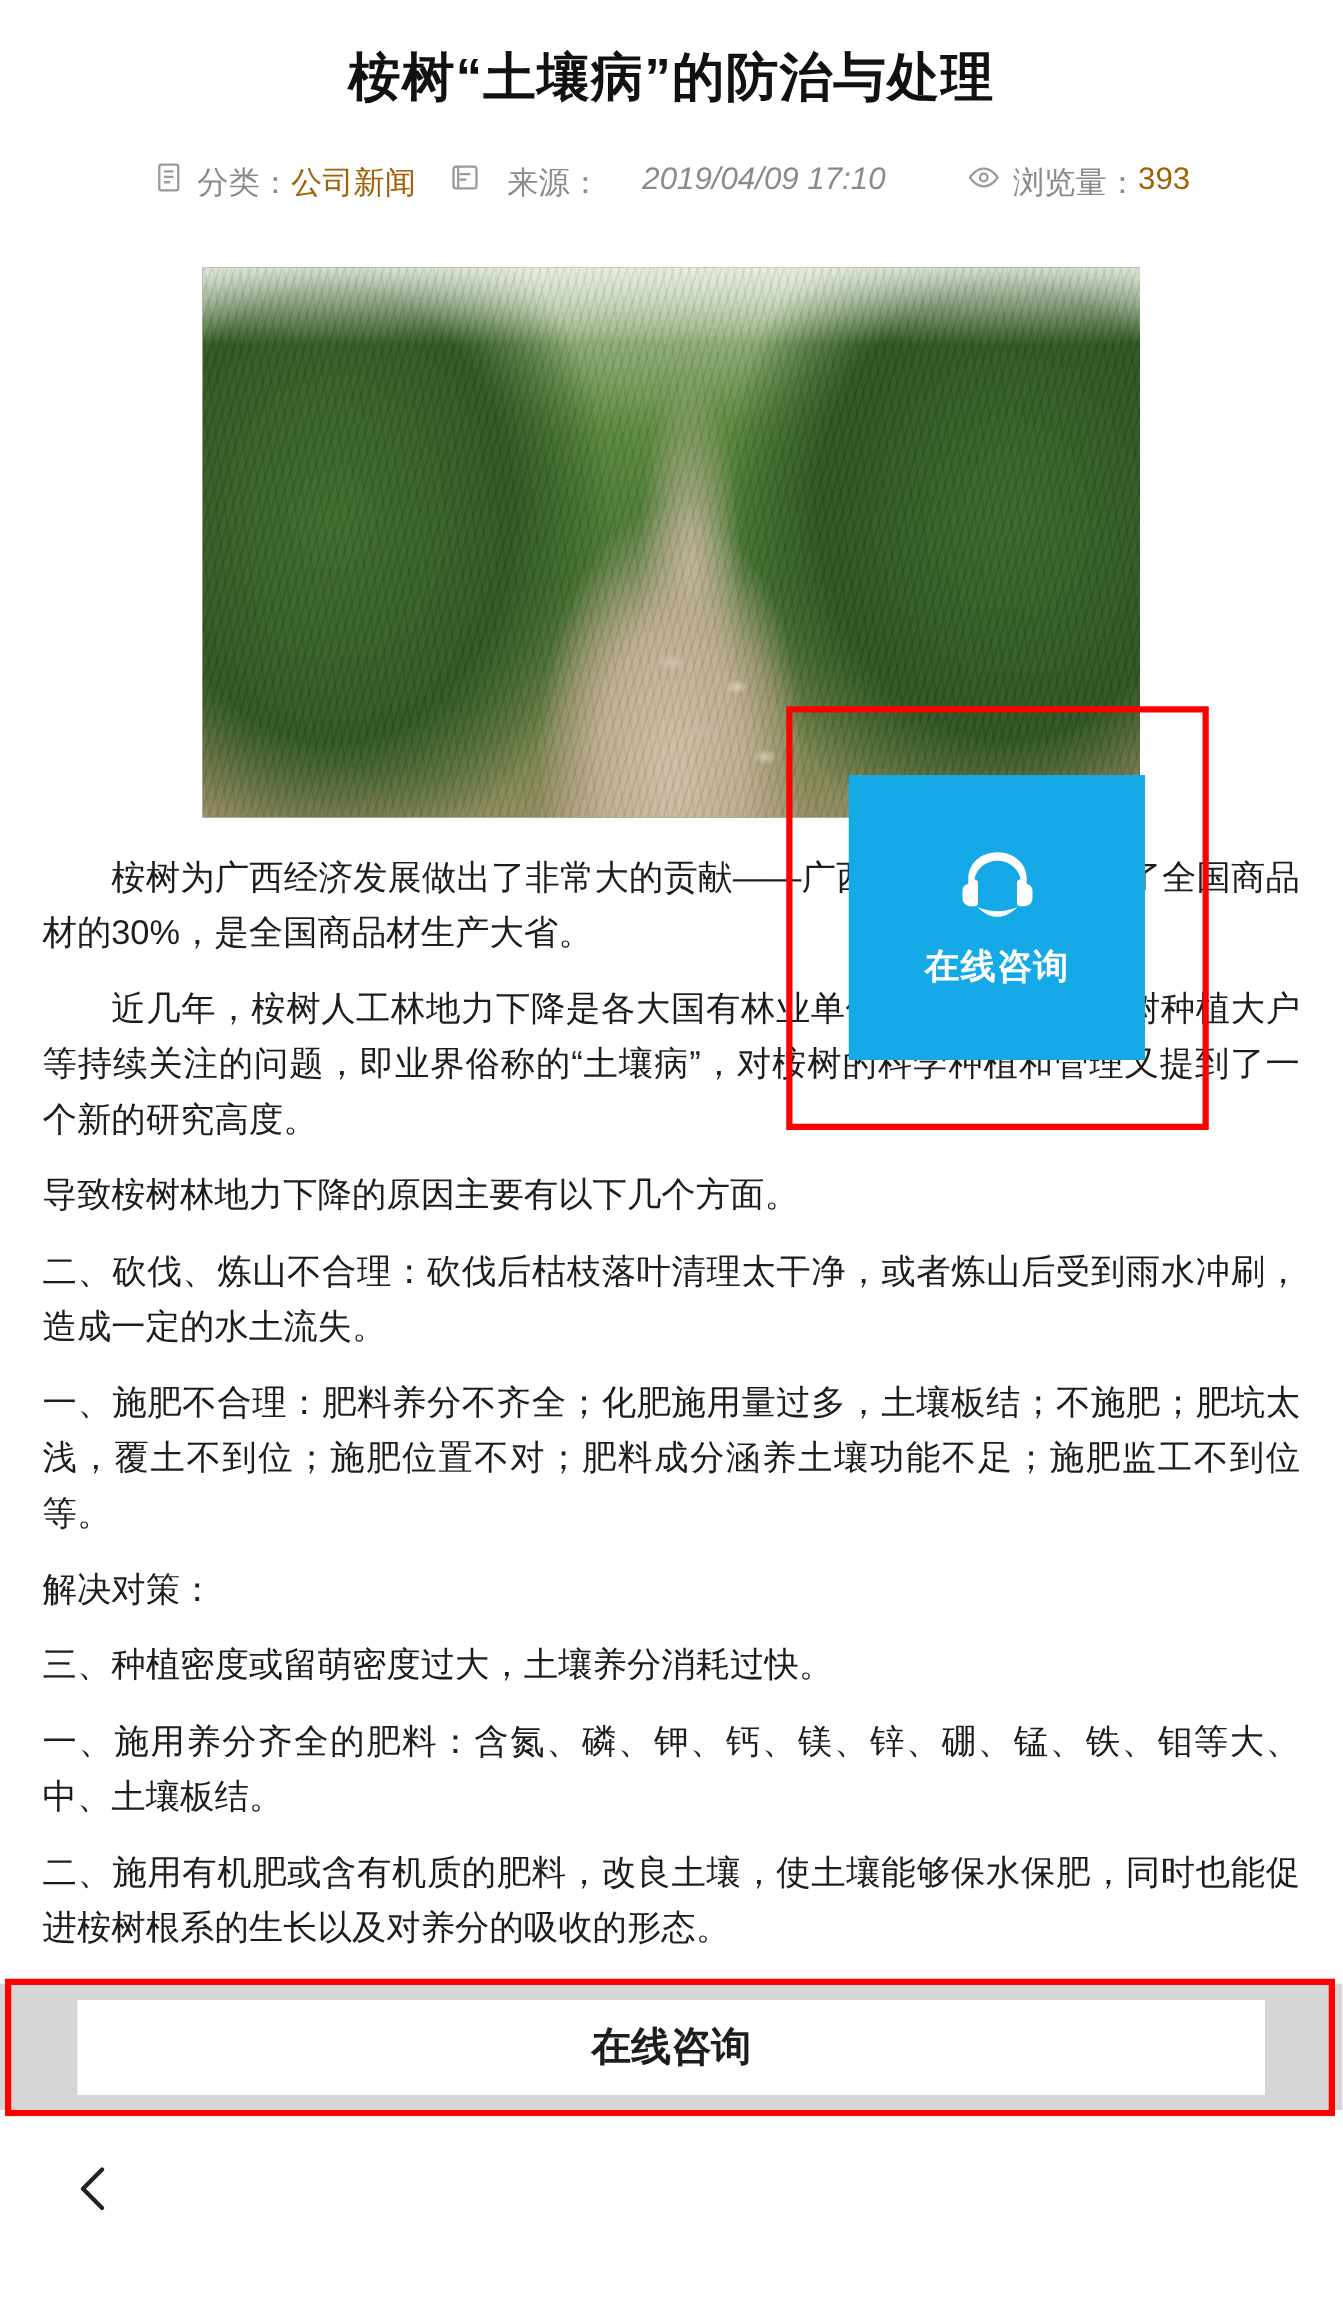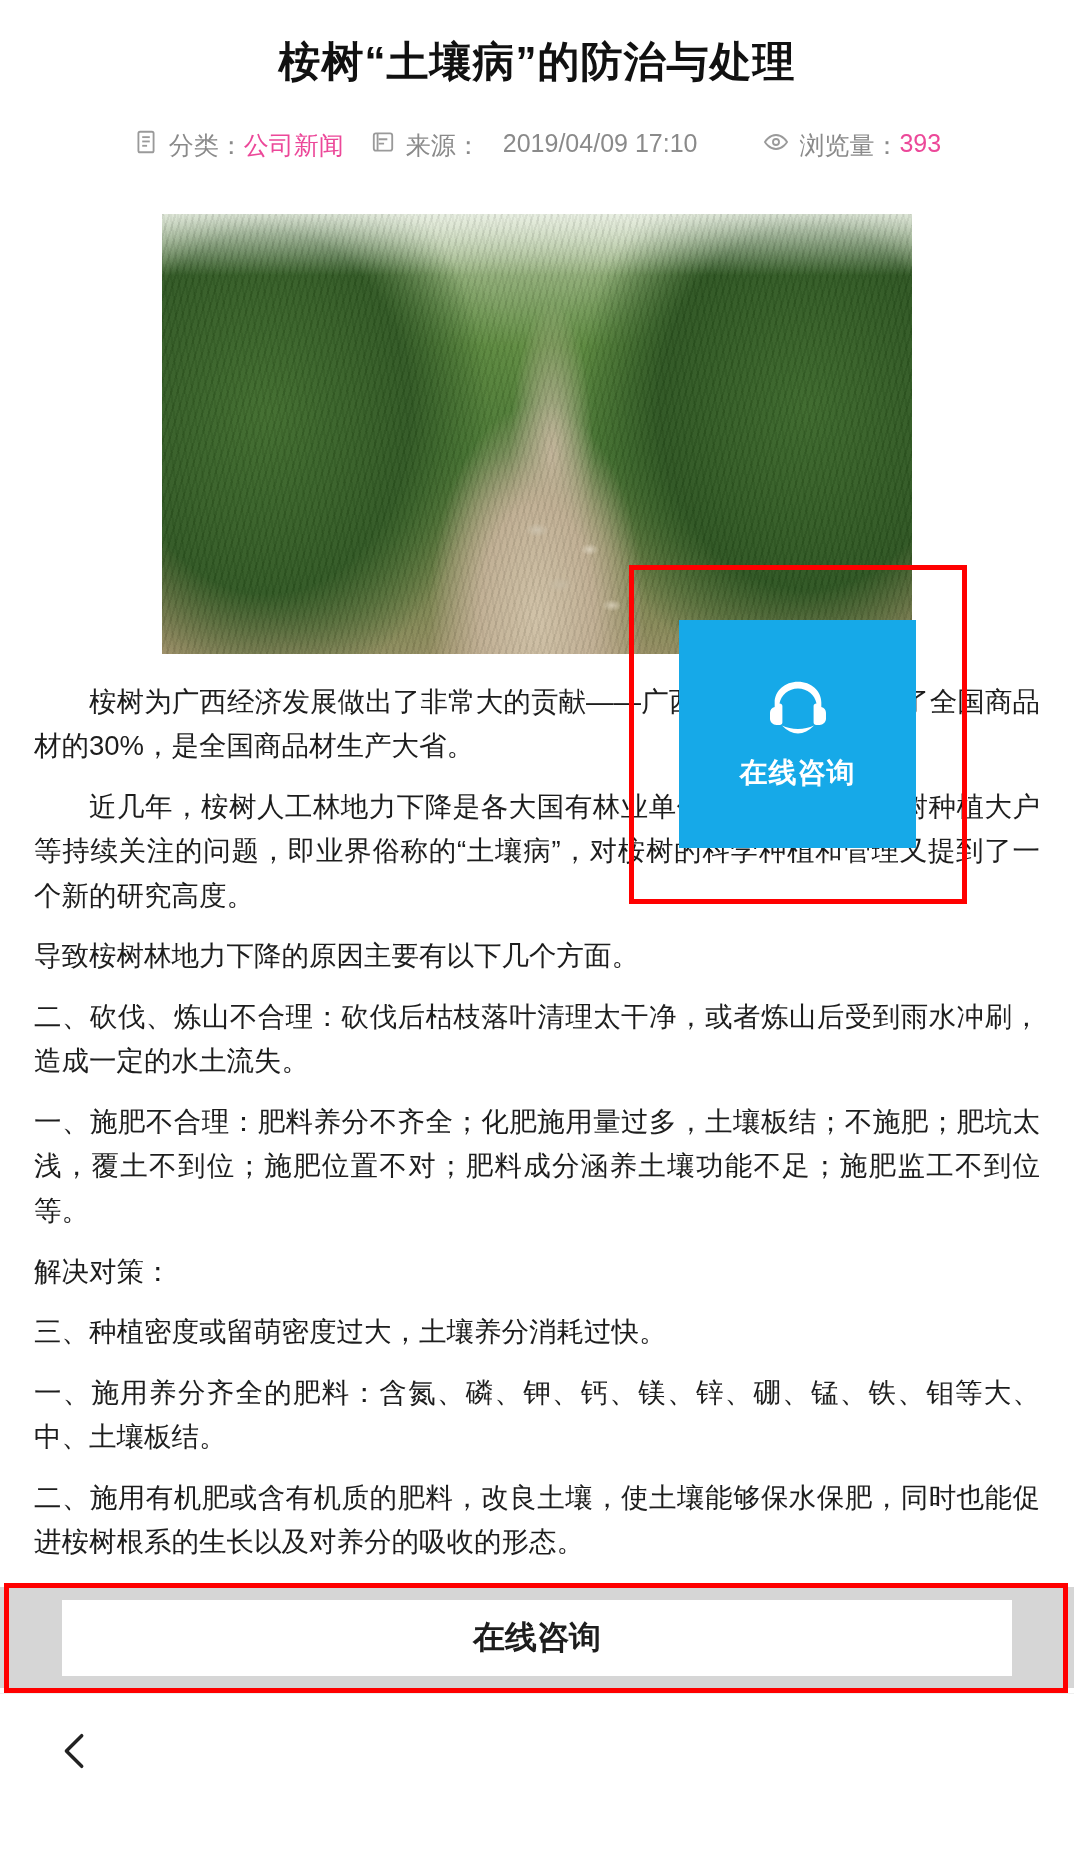--- a/index.html
+++ b/index.html
@@ -33,32 +33,32 @@
   
   .meta-row {
     display: flex;
     align-items: center;
     justify-content: center;
     margin-top: 40px;
     color: #8a8a8a;
     font-size: 25px;
   }
   .meta-item { display: flex; align-items: flex-start; white-space: nowrap; }
-  .meta-item + .meta-item { margin-left: 26px; }
+  .meta-item + .meta-item { margin-left: 26px; gap: 11px; }
   .meta-gap { width: 66px; }
   .meta-ico {
     display: inline-block;
     width: 26px; height: 26px;
     margin-right: 10px;
     color: #9a9a9a;
     flex: 0 0 auto;
   }
   .meta-ico svg { display: block; width: 26px; height: 26px; }
-  .meta-text-strong { color: #ec4899; }
-  .meta-date { margin-left: 22px; color: #8a8a8a; }
+  .meta-text-strong { color: #a16207; }
+  .meta-date { margin-left: 22px; color: #8a8a8a; font-style: italic; }
 
   
   .hero-wrap {
     position: relative;
     margin: 52px auto 0 auto;
     width: 750px;
     height: 440px;
     overflow: hidden;
     background: #7d9b5a;
   }

